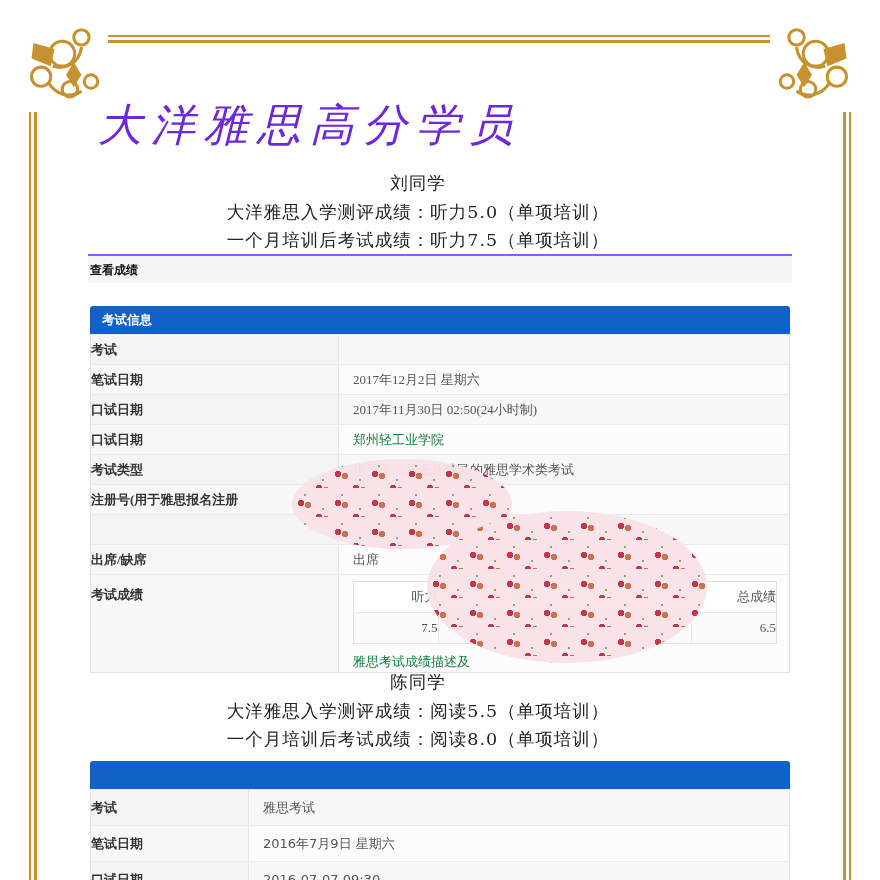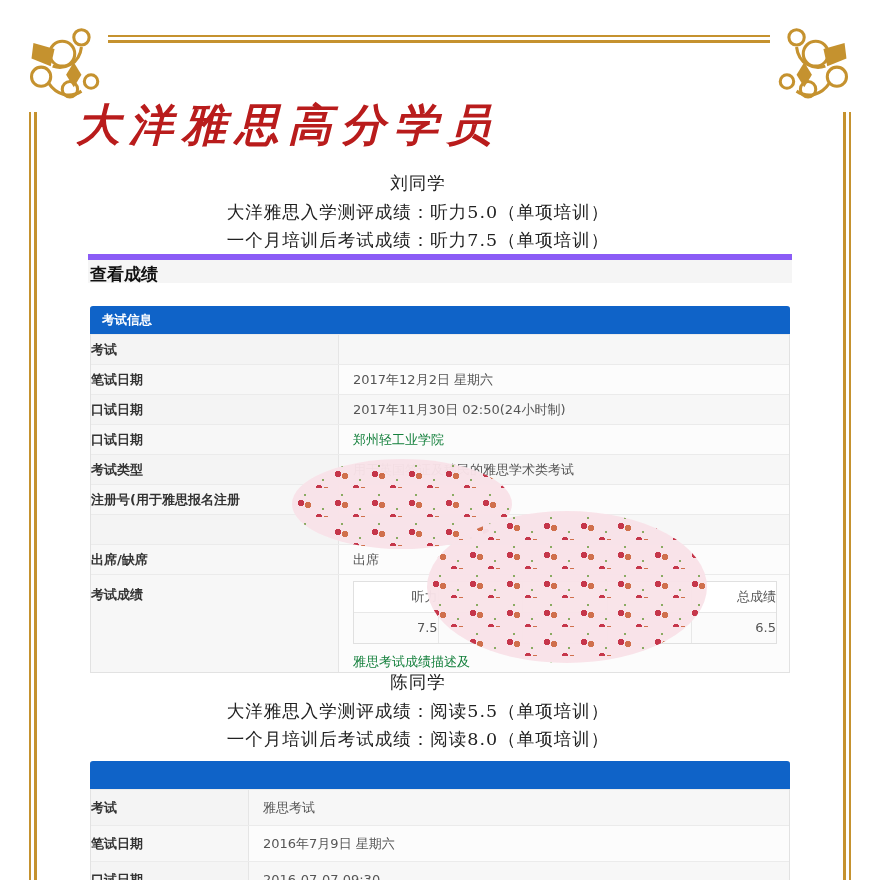--- a/index.html
+++ b/index.html
@@ -7,47 +7,47 @@
     width:880px;height:880px;position:relative;overflow:hidden;
     background:#ffffff;
     font-family:"DejaVu Sans","Liberation Sans",sans-serif;
   }
   
   .gold-line{position:absolute;background:#c5922f;}
   .corner-orn{position:absolute;width:96px;height:96px;}
   .corner-orn.right{transform:scaleX(-1);}
   
   .page-title{
-    position:absolute;left:76px;top:96px;
+    position:absolute;left:98px;top:96px;
     font-family:"DejaVu Serif","Liberation Serif",serif;
-    font-size:44px;font-weight:700;font-style:italic;
-    letter-spacing:9px;color:#b91c1c;white-space:nowrap;
+    font-size:44px;font-weight:400;font-style:italic;
+    letter-spacing:9px;color:#6d28d9;white-space:nowrap;
   }
   .student-block{
     position:absolute;left:88px;width:660px;
     font-family:"DejaVu Serif","Liberation Serif",serif;
     font-size:17.5px;color:#222;letter-spacing:1px;
   }
   .student-block div{line-height:28.5px;text-align:center;}
   #student1{top:169px;}
   #student2{top:668px;}
   
   .section-heading{
     position:absolute;left:88px;top:254px;width:704px;height:29px;
-    border-top:6px solid #8b5cf6;background:#f5f5f5;
-    font-size:17px;font-weight:700;color:#111;
+    border-top:2px solid #8b5cf6;background:#f5f5f5;
+    font-size:12px;font-weight:700;color:#111;
     line-height:28px;padding-left:2px;box-sizing:border-box;
   }
   
   .result-table{
     position:absolute;left:90px;width:700px;
     border:1px solid #e2e2e2;border-top:none;box-sizing:border-box;
     background:#fdfdfd;font-size:13px;color:#444;
   }
-  #table1{top:307px;}
+  #table1{top:307px;font-family:Liberation Serif, serif;}
   #table2{top:762px;height:133px;}
   .blue-bar{
     height:28px;background:#0f63c8;border-radius:3px 3px 0 0;
     color:#ffffff;font-weight:700;font-size:12.5px;
     line-height:28px;padding-left:12px;
     margin:-1px -1px 0 -1px;
   }
   .t-row{display:flex;border-top:1px solid #ebebeb;}
   .t-row:first-of-type{border-top:none;}
   .t-row:nth-of-type(even){background:#f7f7f7;}

